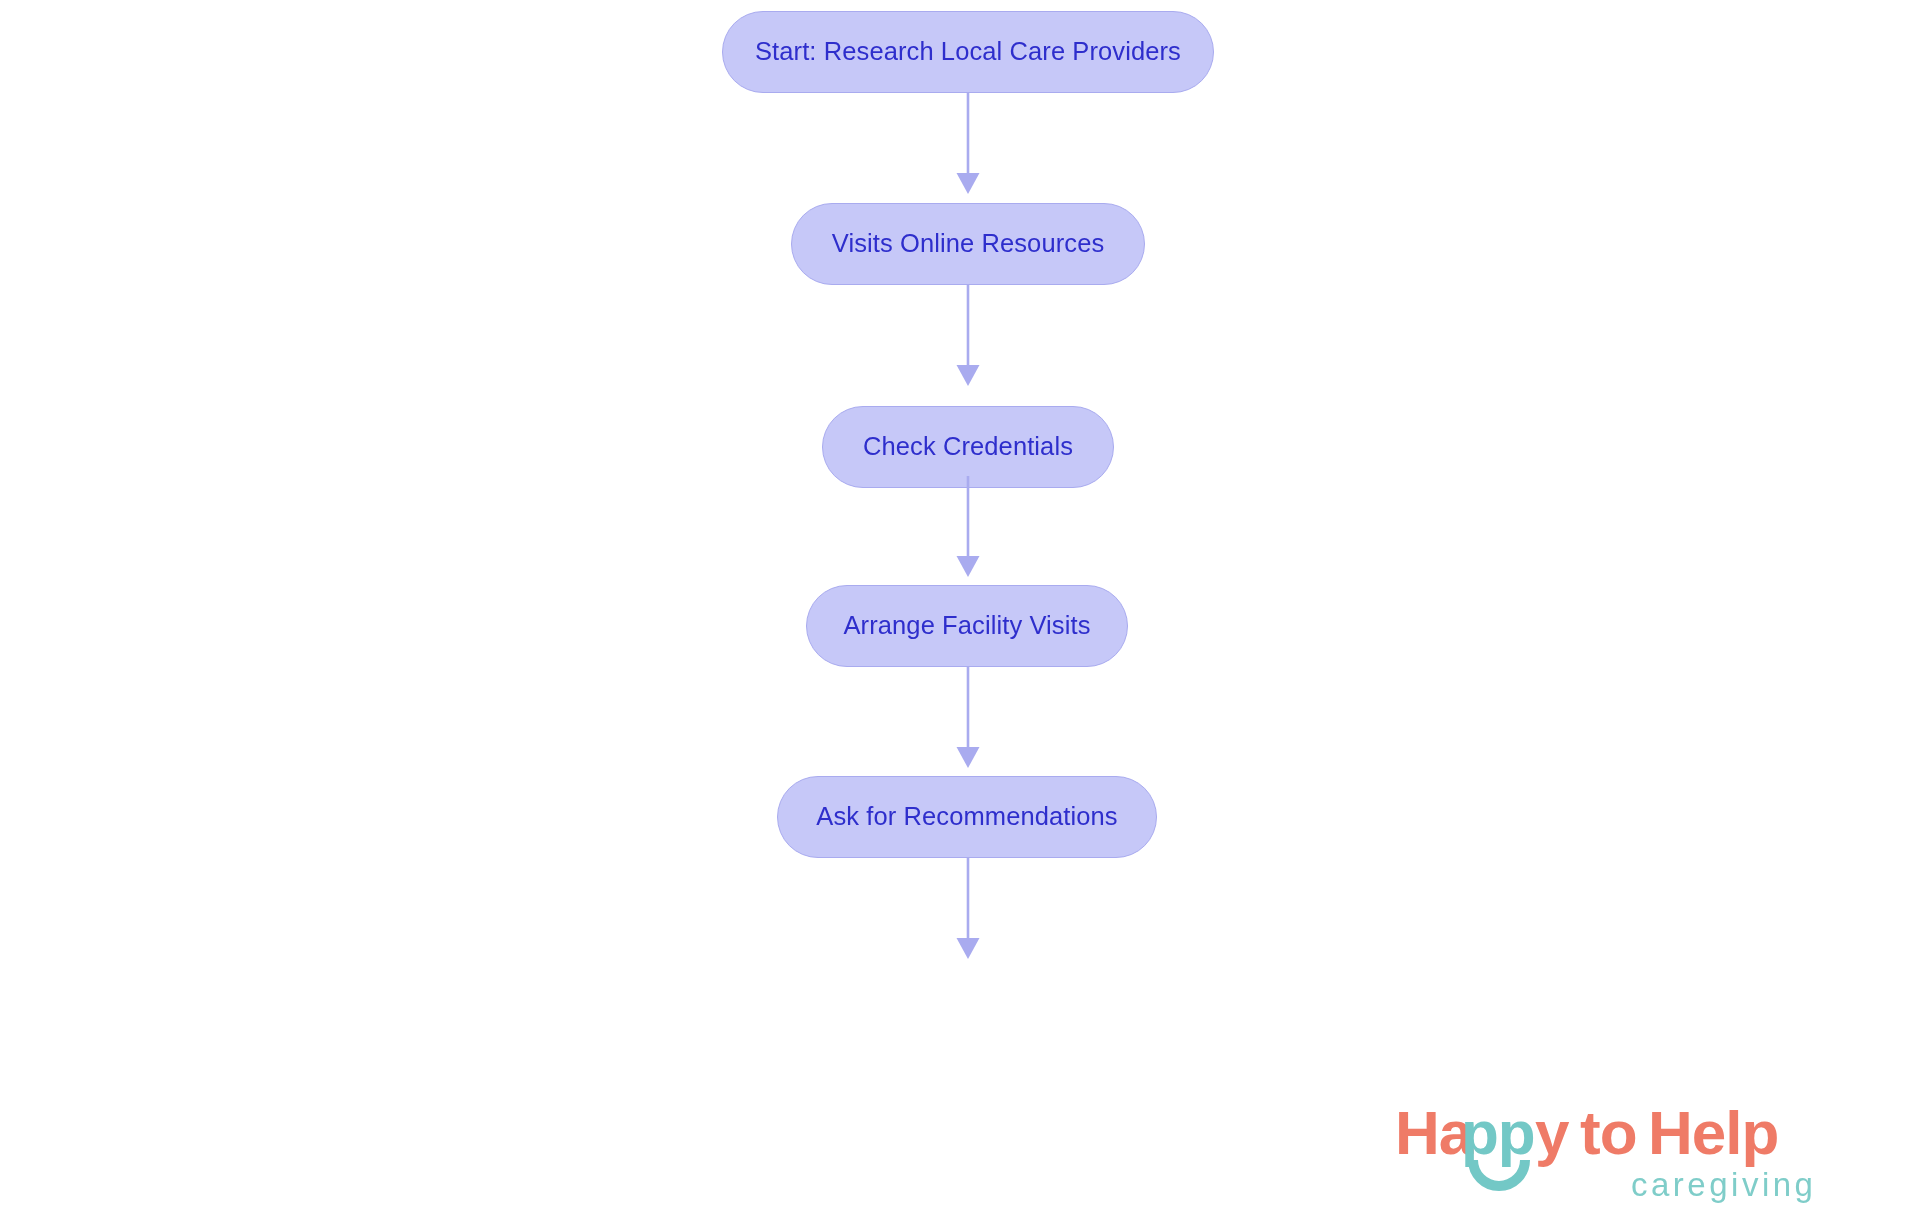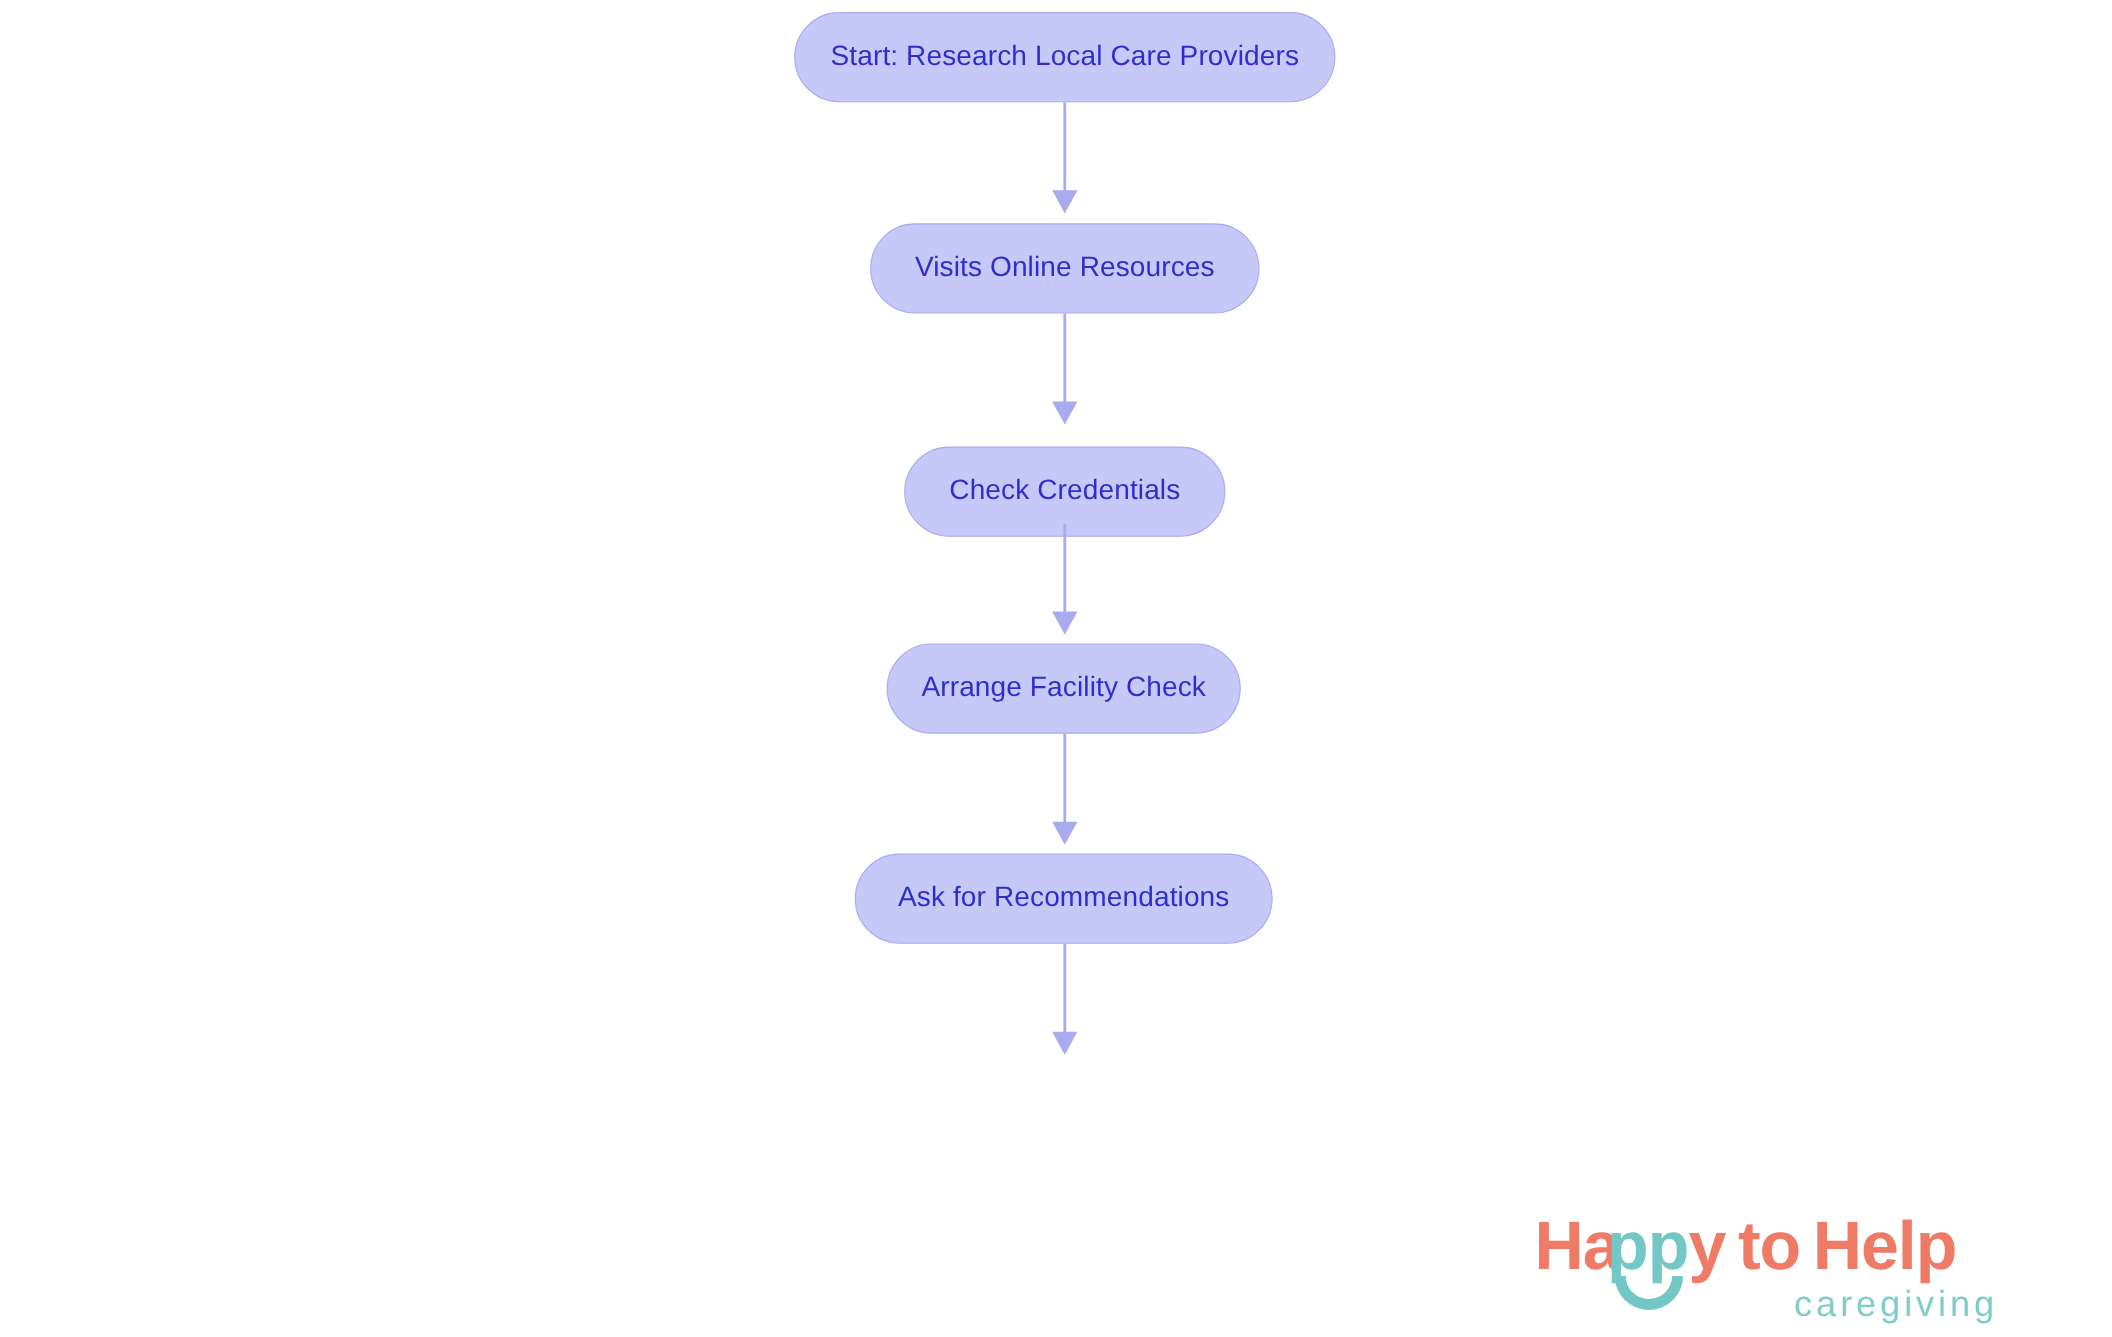--- a/index.html
+++ b/index.html
@@ -104,21 +104,21 @@
     </div>
 
     <div class="connector" style="left:948px; top:476px; width:40px; height:104px;">
       <svg width="40" height="104" viewBox="0 0 40 104" aria-hidden="true">
         <line x1="20" y1="0" x2="20" y2="86" stroke="#a9abef" stroke-width="2.6"></line>
         <polygon points="20,101 8.5,80 31.5,80" fill="#a9abef"></polygon>
       </svg>
     </div>
 
     <div class="node" style="left:806px; top:585px; width:322px; height:82px;">
-      <span class="node-label">Arrange Facility Check</span>
+      <span class="node-label">Arrange Facility Visits</span>
     </div>
 
     <div class="connector" style="left:948px; top:667px; width:40px; height:104px;">
       <svg width="40" height="104" viewBox="0 0 40 104" aria-hidden="true">
         <line x1="20" y1="0" x2="20" y2="86" stroke="#a9abef" stroke-width="2.6"></line>
         <polygon points="20,101 8.5,80 31.5,80" fill="#a9abef"></polygon>
       </svg>
     </div>
 
     <div class="node" style="left:777px; top:776px; width:380px; height:82px;text-align:right;">

